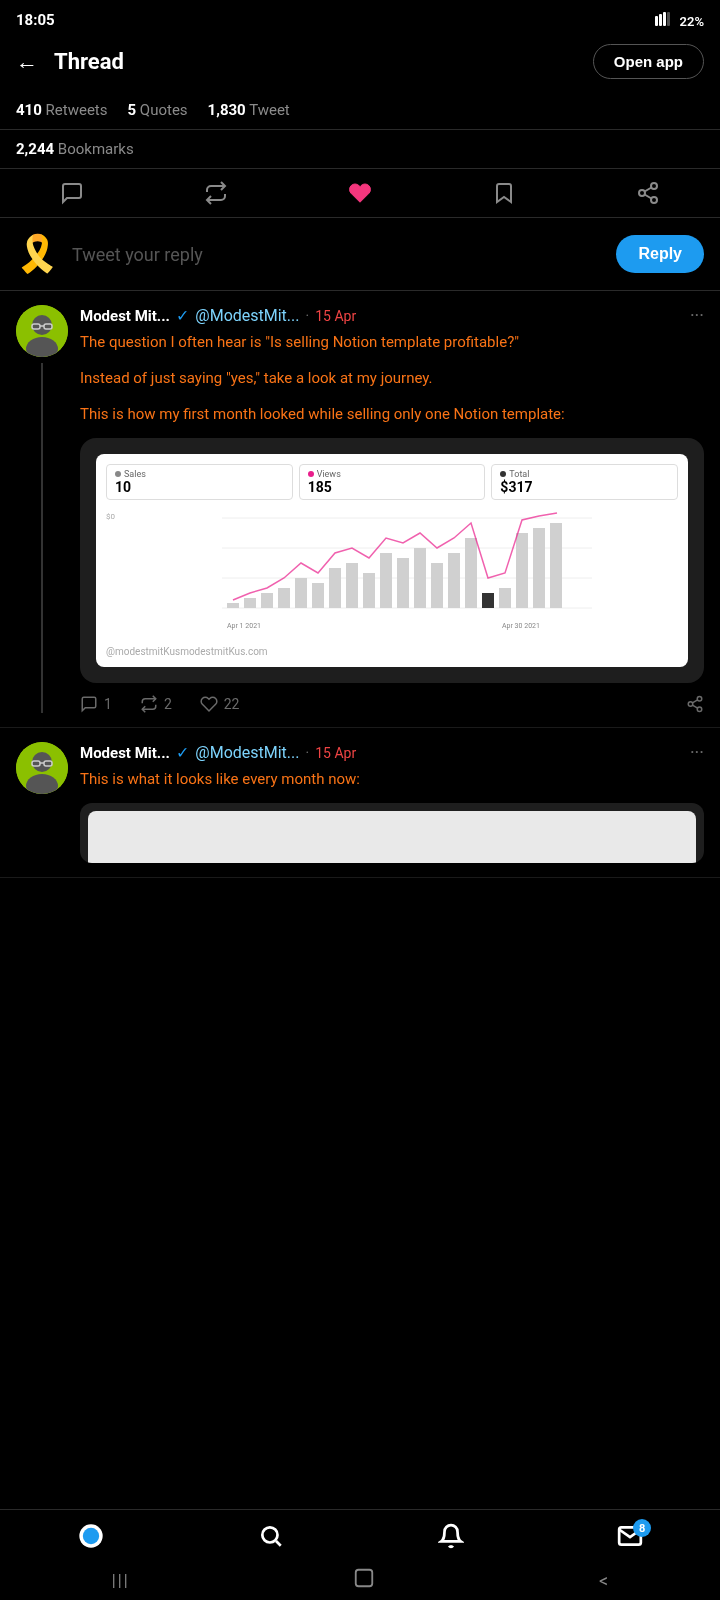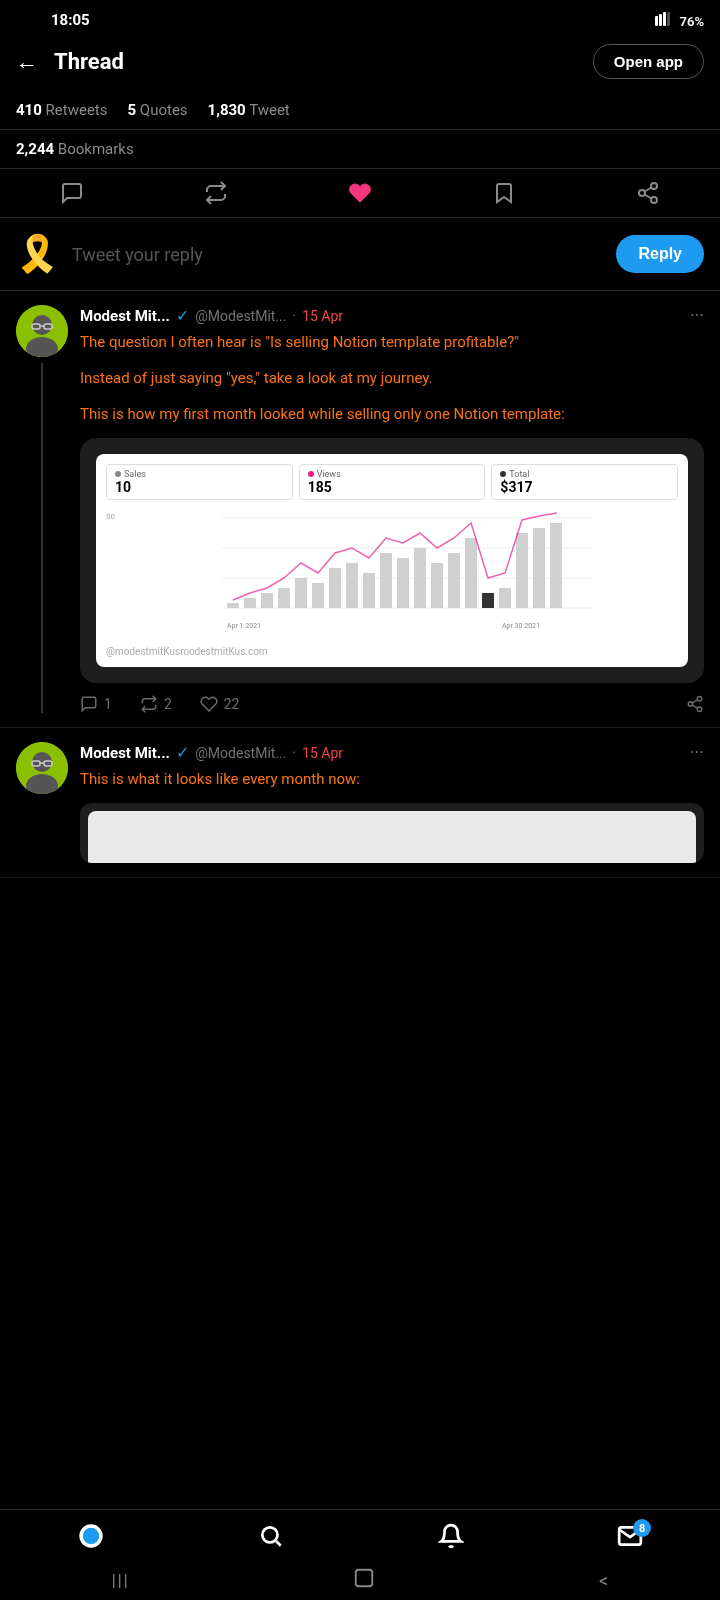--- a/index.html
+++ b/index.html
@@ -15,21 +15,20 @@
 
     
     .status-bar {
       display: flex;
       justify-content: space-between;
       align-items: center;
       padding: 8px 16px 4px;
       font-size: 14px;
       font-weight: 600;
       height: 36px;
-      margin-left: 35px;
     }
     .status-left { color: #fff; font-size: 15px; font-weight: 700; }
     .status-right { display: flex; align-items: center; gap: 4px; color: #fff; font-size: 13px; }
 
     
     .top-nav {
       display: flex;
       align-items: center;
       justify-content: space-between;
       padding: 8px 16px 12px;
@@ -154,21 +153,21 @@
     .tweet-header {
       display: flex;
       align-items: center;
       justify-content: space-between;
       margin-bottom: 4px;
       gap: 21px;
     }
     .tweet-header-left { display: flex; align-items: center; gap: 6px; flex-wrap: wrap; }
     .tweet-user-name { font-size: 15px; font-weight: 700; color: #fff; }
     .verified-badge { color: #1d9bf0; font-size: 16px; }
-    .tweet-handle { font-size: 14px; color: #737373; }
+    .tweet-handle { font-size: 16px; color: #7dd3fc; }
     .tweet-dot { color: #6a6a6a; font-size: 14px; }
     .tweet-date { font-size: 14px; color: #ef4444; }
     .more-btn { color: #6a6a6a; font-size: 18px; cursor: pointer; }
     .tweet-text { font-size: 15px; line-height: 1.6; color: #f97316; margin-bottom: 12px; }
 
     
     .media-embed {
       border-radius: 16px;
       overflow: hidden;
       background: #1e1e1e;
@@ -289,21 +288,21 @@
   <span class="status-left">18:05</span>
   <div class="status-right">
     <span>
       
       <svg width="18" height="14" viewBox="0 0 18 14" fill="white" style="margin-right:3px">
           <rect x="0" y="4" width="3" height="10" rx="1"></rect>
           <rect x="4" y="2" width="3" height="12" rx="1"></rect>
           <rect x="8" y="0" width="3" height="14" rx="1"></rect>
           <rect x="12" y="0" width="3" height="14" rx="1" opacity="0.3"></rect>
         </svg>
-      <span style="font-size:13px;font-weight:600;">76%</span>
+      <span style="font-size:13px;font-weight:600;">22%</span>
     </span>
   </div>
 </div>
 
 <div class="top-nav">
   <div class="nav-left">
     <span class="back-btn">←</span>
     <span class="nav-title">Thread</span>
   </div>
   <button class="open-app-btn">Open app</button>

